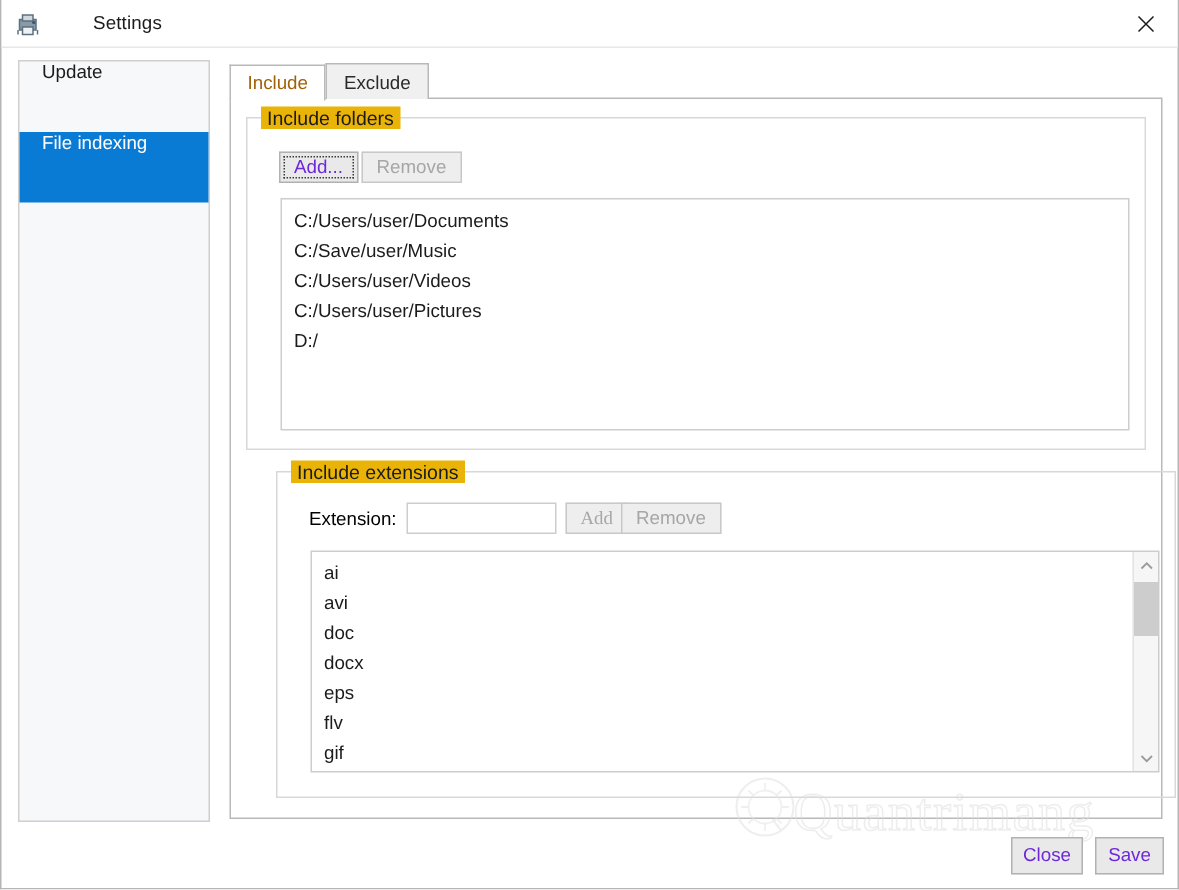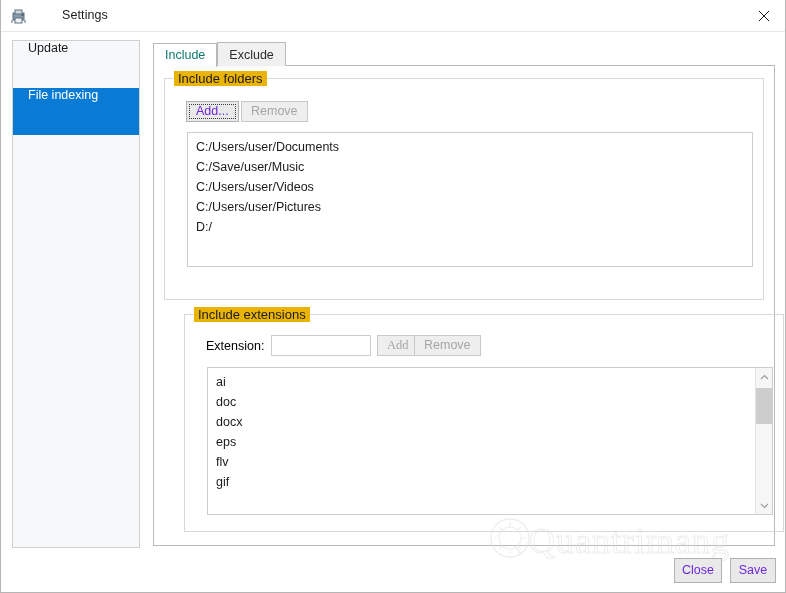--- a/index.html
+++ b/index.html
@@ -75,21 +75,21 @@
     z-index: 5;
   }
   .tab {
     height: 24px;
     padding: 0 11px;
     display: flex; align-items: center;
     font-size: 12.5px;
     border: 1px solid #b9b9b9;
     border-bottom: none;
     cursor: default;
-    color: #0f766e;
+    color: #a16207;
   }
   .tab.active {
     background: #ffffff;
     border-color: #b9b9b9;
     position: relative;
     z-index: 6;
     margin-bottom: -1px;
     padding-bottom: 1px;
   }
   .tab.inactive {
@@ -150,21 +150,21 @@
   #btn-add-folder    { position: absolute; left: 21px; top: 22px; }
   #btn-remove-folder { position: absolute; left: 76px; top: 22px; }
 
   
   .listbox {
     position: absolute;
     background: #ffffff;
     border: 1px solid #cdcdcd;
     overflow: hidden;
   }
-  #folder-list { left: 22px; top: 53px; width: 566px; height: 135px; }
+  #folder-list { left: 22px; top: 53px; width: 566px; height: 155px; }
   #ext-list    { left: 22px; top: 52px; width: 566px; height: 148px; }
   .list-row {
     height: 20px;
     display: flex; align-items: center;
     padding-left: 8px;
     font-size: 12.5px;
     color: #1b1b1b;
     cursor: default;
   }
   .list-inner { position: absolute; left: 0; top: 4px; right: 0; }
@@ -321,20 +321,23 @@
           <span>Remove</span>
         </div>
       </div>
 
       <div class="listbox" id="ext-list">
         <div class="list-inner">
           <div class="list-row">
             <span>ai</span>
           </div>
           <div class="list-row">
+            <span>avi</span>
+          </div>
+          <div class="list-row">
             <span>doc</span>
           </div>
           <div class="list-row">
             <span>docx</span>
           </div>
           <div class="list-row">
             <span>eps</span>
           </div>
           <div class="list-row">
             <span>flv</span>

